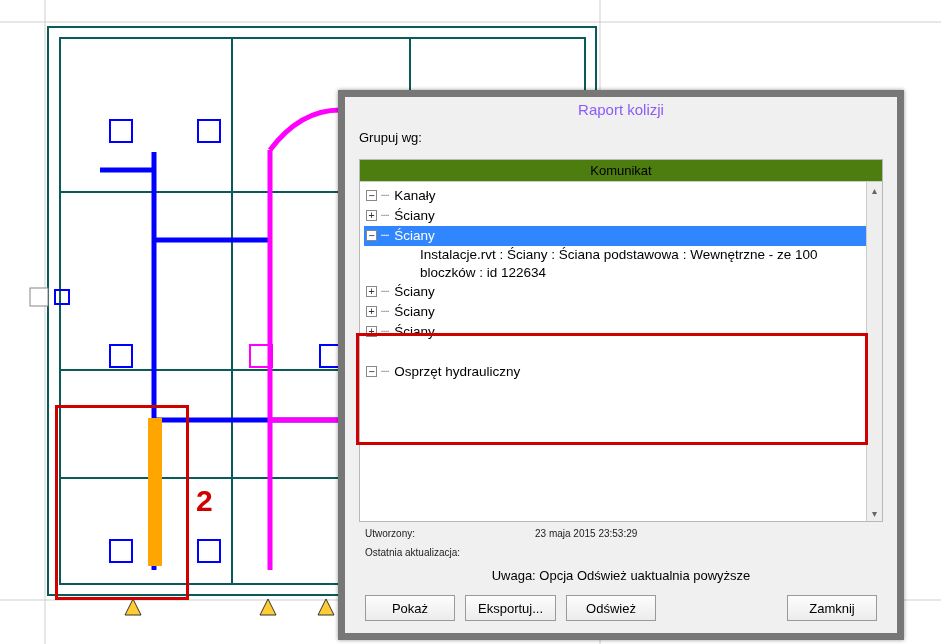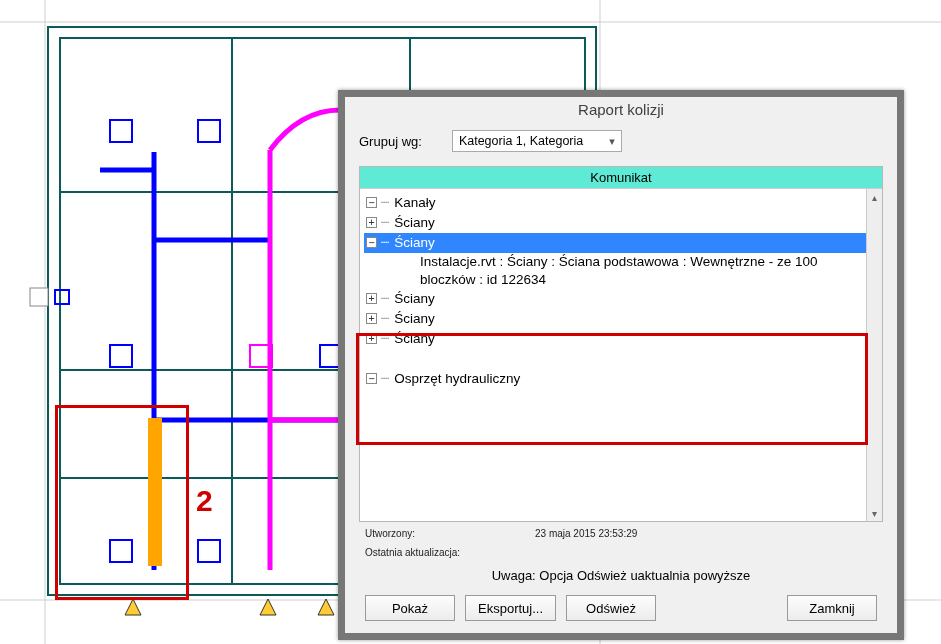--- a/index.html
+++ b/index.html
@@ -36,21 +36,21 @@
     background: #f0f0f0;
     border: 7px solid #777;
     box-shadow: 0 0 4px rgba(0,0,0,.4);
     display: flex;
     flex-direction: column;
   }
   .dialog-title {
     text-align: center;
     font-size: 15px;
     padding: 4px 0 6px;
-    color: #404040;
+    color: #8b5cf6;
   }
   .dialog-body {
     flex: 1;
     padding: 6px 14px 8px;
     display: flex;
     flex-direction: column;
   }
   .group-row {
     display: flex;
     align-items: center;
@@ -82,21 +82,21 @@
     flex: 1;
     display: flex;
     flex-direction: column;
     overflow: hidden;
   }
   .list-header {
     text-align: center;
     padding: 3px 0;
     font-size: 13px;
     border-bottom: 1px solid #ccc;
-    background: #5eead4;
+    background: #4d7c0f;
   }
   .tree-scroll { flex:1; display:flex; }
   .tree {
     flex: 1;
     overflow: auto;
     font-size: 13.5px;
     line-height: 18px;
     padding: 4px 0 8px 4px;
   }
   .scrollbar {
@@ -264,23 +264,20 @@
 <div class="red-callout-1"></div>
 <div class="red-callout-2"></div>
 <div class="annotation-1" style="left:830px; top:362px;">1</div>
 <div class="annotation-2" style="left:196px; top:484px;">2</div>
 
 <div class="dialog">
   <div class="dialog-title">Raport kolizji</div>
   <div class="dialog-body">
     <div class="group-row">
       <label>Grupuj wg:</label>
-      <div class="select">
-        <span>Kategoria 1, Kategoria</span>
-      </div>
     </div>
 
     <div class="list-wrap">
       <div class="list-header">Komunikat</div>
       <div class="tree-scroll">
         <div class="tree">
 
           <div class="row lvl0">
             <span class="expander">−</span>
             <span class="dots-before">┈</span>

